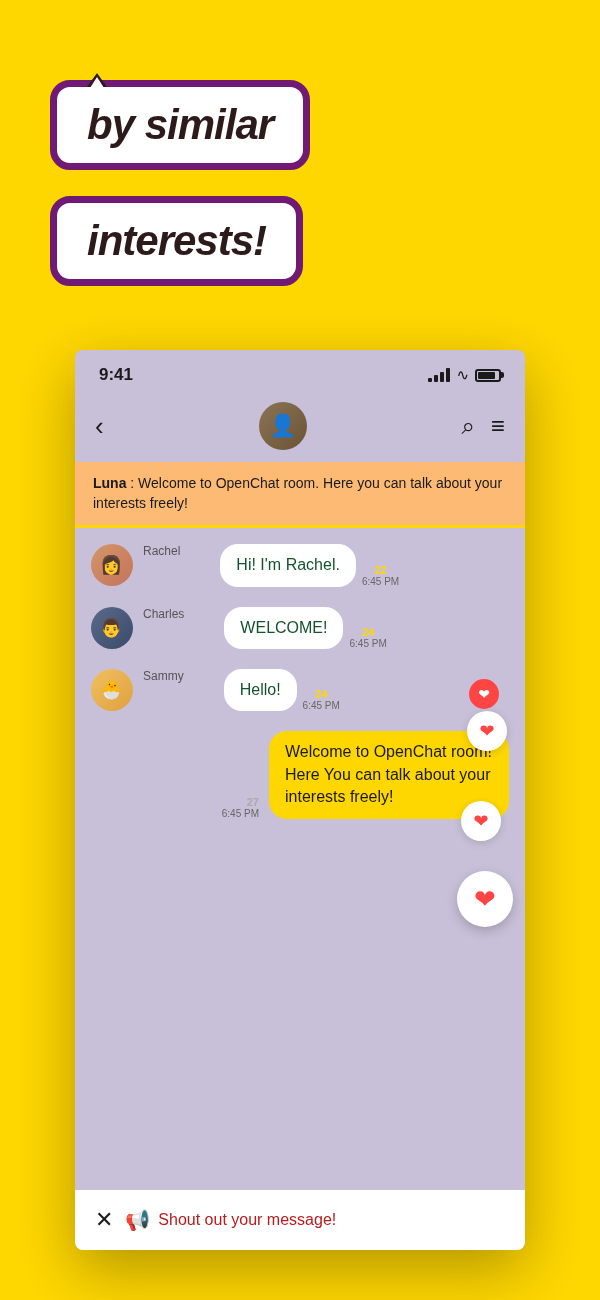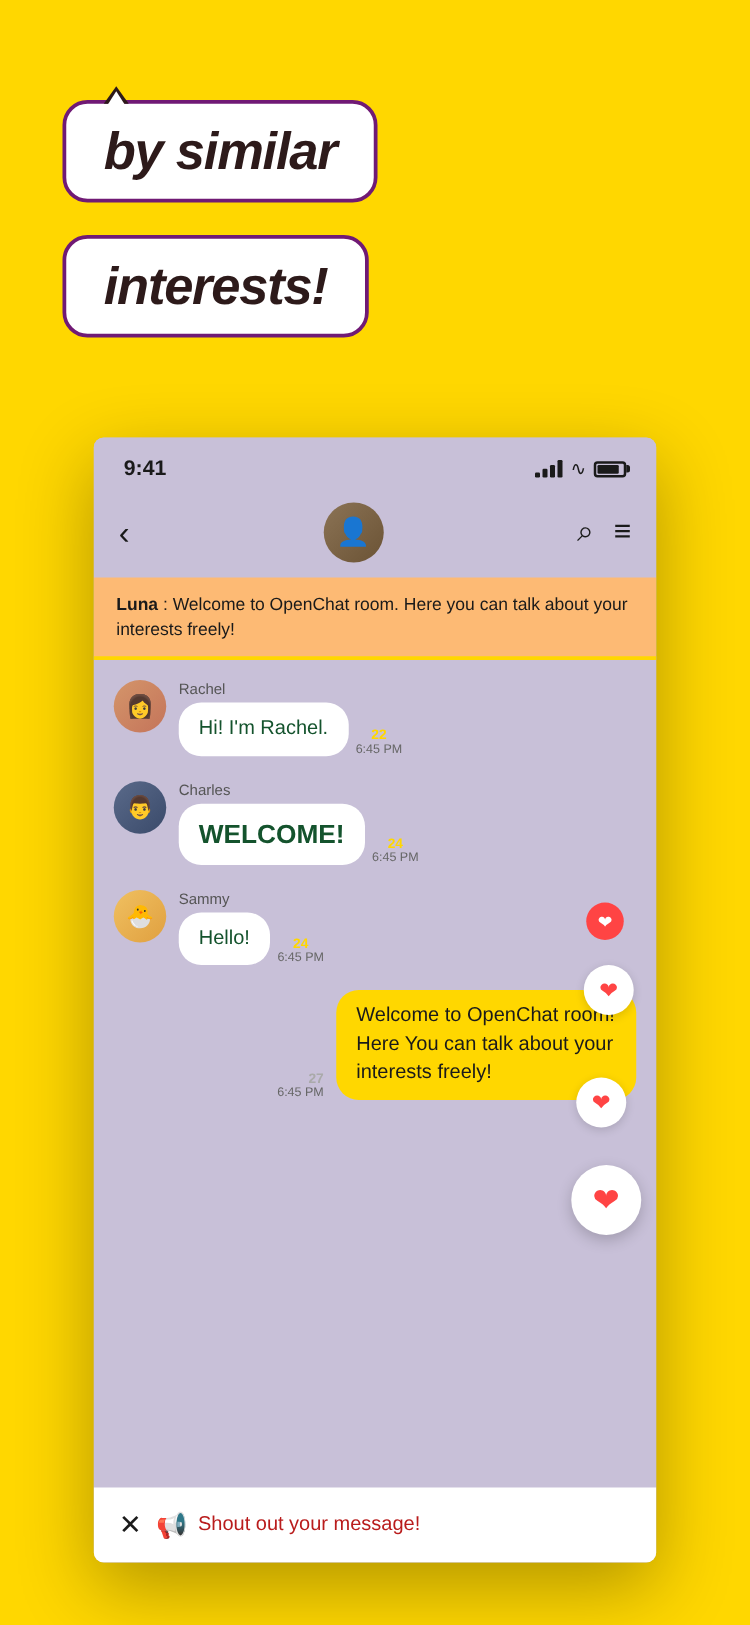--- a/index.html
+++ b/index.html
@@ -16,21 +16,21 @@
     
     .speech-bubbles-container {
       position: absolute;
       top: 80px;
       left: 50px;
     }
 
     .speech-bubble {
       background: white;
       border-radius: 20px;
-      border: 3px solid #701a75;
+      border: 7px solid #701a75;
       padding: 14px 30px;
       display: inline-block;
       position: relative;
     }
 
     .speech-bubble.top-bubble {
       margin-bottom: 18px;
     }
 
     .speech-bubble.top-bubble::before {
@@ -241,21 +241,22 @@
       display: flex;
       align-items: center;
       justify-content: center;
       font-size: 20px;
       background: #8B7355;
       margin-right: 10px;
     }
 
     .message-content {
       display: flex;
-      flex-direction: column;
+      flex-direction: row;
+      gap: 40px;
     }
 
     .user-name {
       font-size: 12px;
       color: #555;
       margin-bottom: 4px;
       font-weight: 500;
     }
 
     .message-row {
@@ -471,21 +472,21 @@
         </div>
       </div>
 
       <div class="chat-message">
         <div class="user-avatar avatar-charles" style="font-size:18px;">
           <span>👨</span>
         </div>
         <div class="message-content">
           <span class="user-name">Charles</span>
           <div class="message-row">
-            <div class="message-bubble" style="font-weight:700;font-size:21px;">WELCOME!</div>
+            <div class="message-bubble" style="font-weight:400;font-size:16px;">WELCOME!</div>
             <div class="message-meta">
               <span class="reaction-count">24</span>
               <span class="message-time">6:45 PM</span>
             </div>
           </div>
         </div>
       </div>
 
       <div class="chat-message" style="position:relative;">
         <div class="user-avatar avatar-sammy" style="font-size:18px;">

